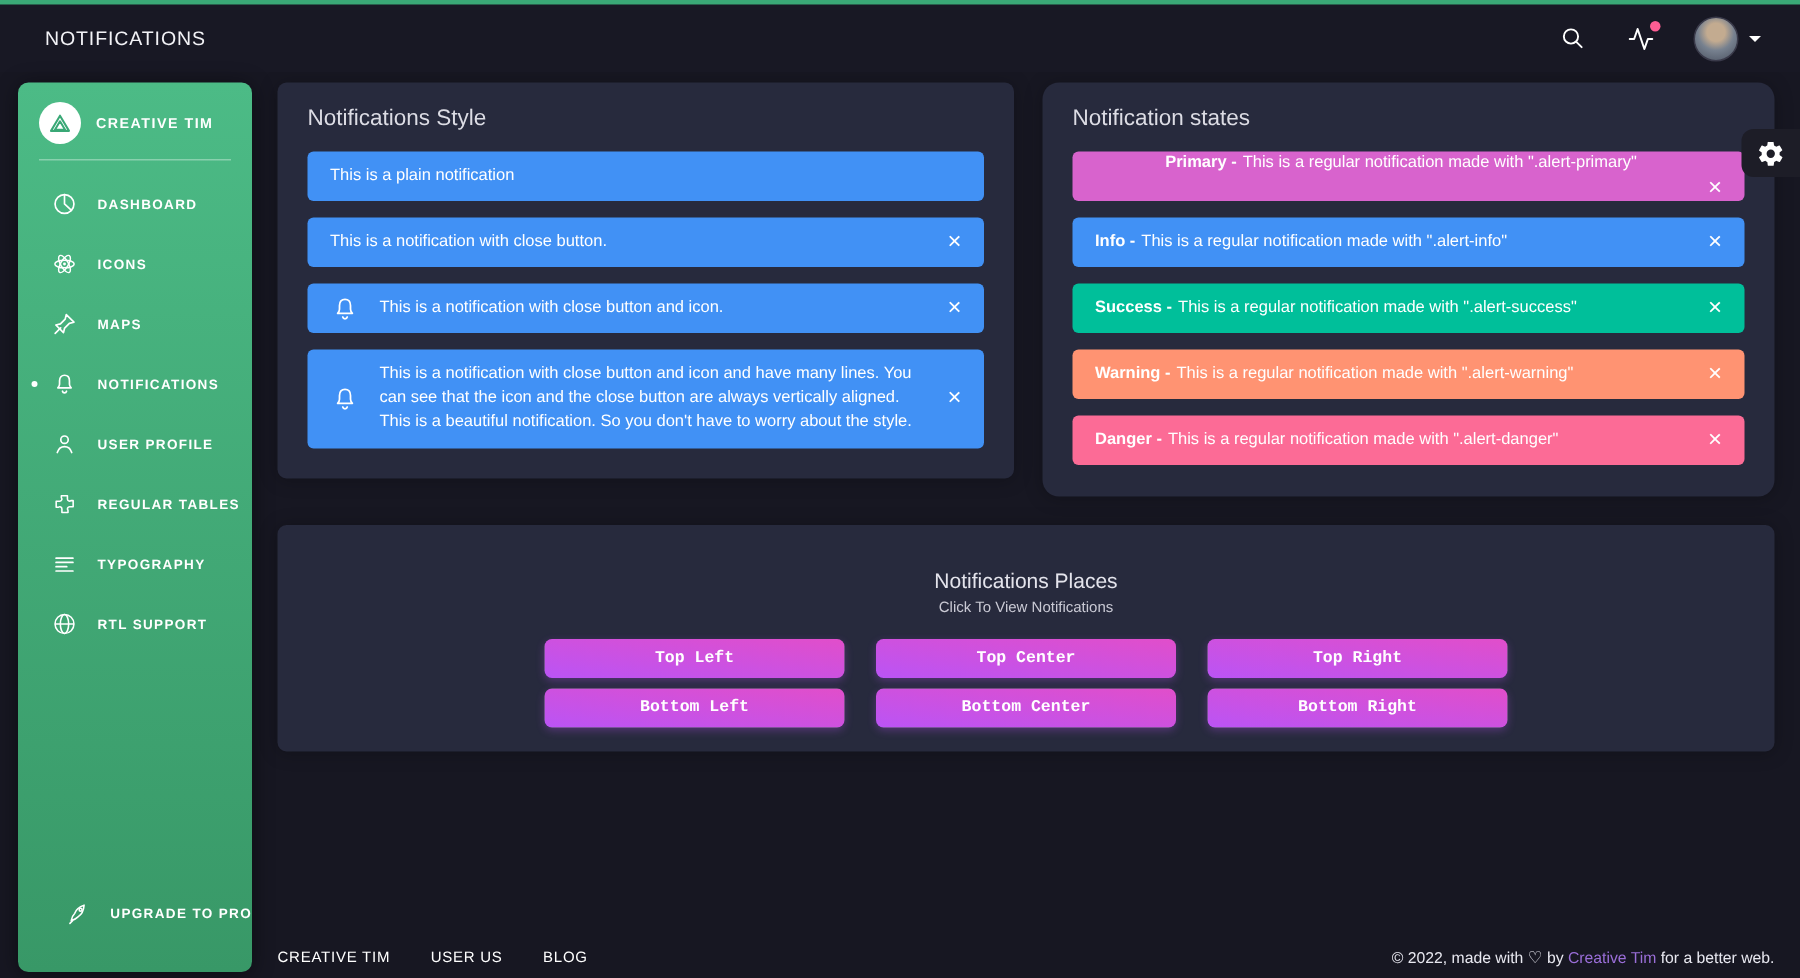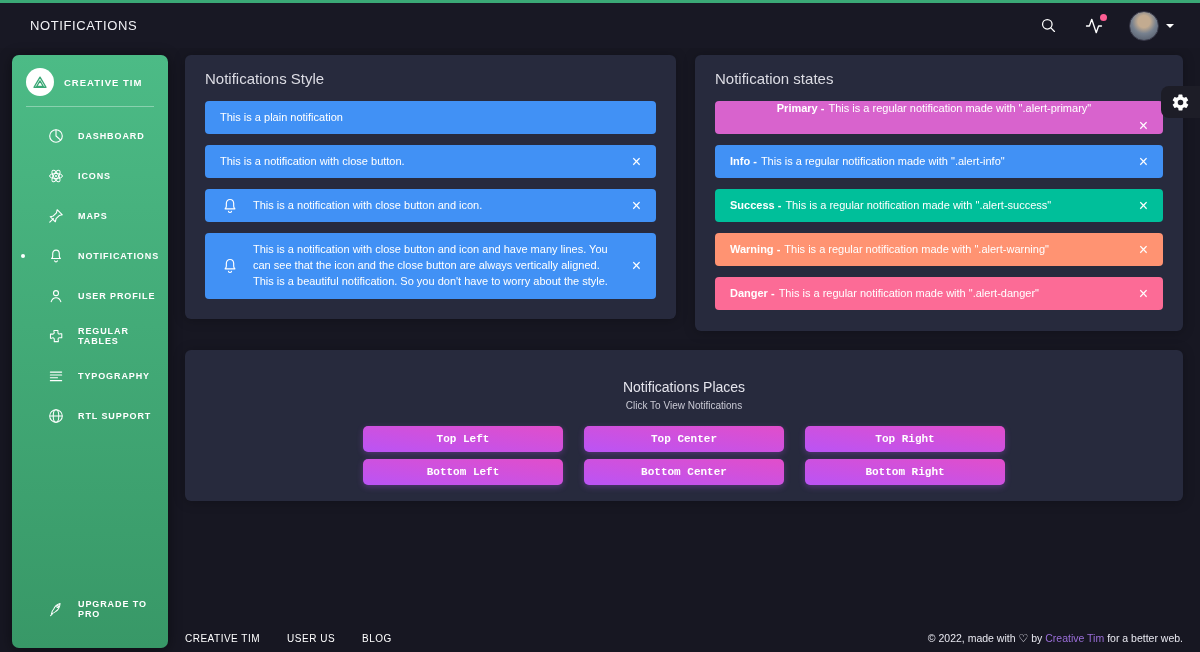--- a/index.html
+++ b/index.html
@@ -21,32 +21,32 @@
   .avatar-wrap { display:flex; align-items:center; gap:7px; cursor:pointer; }
   .avatar { width:30px; height:30px; border-radius:50%; background:radial-gradient(circle at 50% 34%, #c3ab90 0 26%, #77818f 52%, #4a5160 100%); border:1px solid #3a3a4a; }
   .caret-down { width:0; height:0; border-left:4px solid transparent; border-right:4px solid transparent; border-top:4px solid #fff; }
 
   
   .sidebar { position:absolute; left:12px; top:55px; width:156px; height:593px; border-radius:7px; background:linear-gradient(180deg,#4cbb86 0%,#389867 100%); box-shadow:0 2px 14px rgba(0,0,0,.45); z-index:3; }
   .brand { display:flex; align-items:center; gap:10px; padding:13px 14px 9px; cursor:pointer; }
   .brand-logo { width:28px; height:28px; border-radius:50%; background:#fff; display:flex; align-items:center; justify-content:center; flex:0 0 auto; }
   .brand-name { color:#fff; font-size:9.5px; font-weight:bold; letter-spacing:1px; }
   .sidebar-divider { height:1px; background:rgba(255,255,255,.35); margin:1px 14px 8px; }
-  .nav-item { position:relative; height:40px; display:flex; align-items:center; gap:13px; padding-left:35px; cursor:pointer; }
+  .nav-item { position:relative; height:40px; display:flex; align-items:center; gap:13px; padding-left:22px; cursor:pointer; }
   .nav-item .ico { width:18px; height:18px; flex:0 0 auto; display:flex; }
   .nav-label { color:#fff; font-size:9px; font-weight:600; letter-spacing:.9px; }
   .active-dot { position:absolute; left:9px; top:50%; transform:translateY(-50%); width:4px; height:4px; border-radius:50%; background:#fff; }
   .upgrade-item { position:absolute; bottom:19px; left:0; right:0;justify-content:flex-end; }
 
   
   .content { position:absolute; left:185px; top:55px; width:1102px; z-index:1; }
   .cards-row { display:flex; gap:19px; align-items:flex-start; }
   .card { background:#272a3d; border-radius:6px; box-shadow:0 1px 12px rgba(0,0,0,.25); }
   .card-style  { width:491px; min-height:258px; padding:12px 20px 20px; }
-  .card-states { width:488px; min-height:276px; padding:12px 20px 20px; }
+  .card-states { width:488px; min-height:276px; padding:12px 20px 20px;border-radius:11px; }
   .card-title { color:#dcdce4; font-size:15px; font-weight:400; margin:3px 0 14px; }
 
   .alert { display:flex; align-items:center; min-height:33px; border-radius:4px; padding:0 15px; margin-bottom:11px; color:#fff; font-size:11px; }
   .alert:last-child { margin-bottom:0;justify-content:space-between; }
   .alert-multiline { padding:9px 15px; }
   .alert-bell { flex:0 0 auto; margin-right:13px; display:flex; }
   .alert-text { flex:1 1 auto; padding-right:10px; line-height:1.45; }
   .alert-label { font-weight:bold; margin-right:4px; }
   .alert-close { flex:0 0 auto; margin-left:auto; background:none; border:none; color:#fff; font-size:16px; font-weight:300; line-height:1; cursor:pointer; padding:0; }
 

